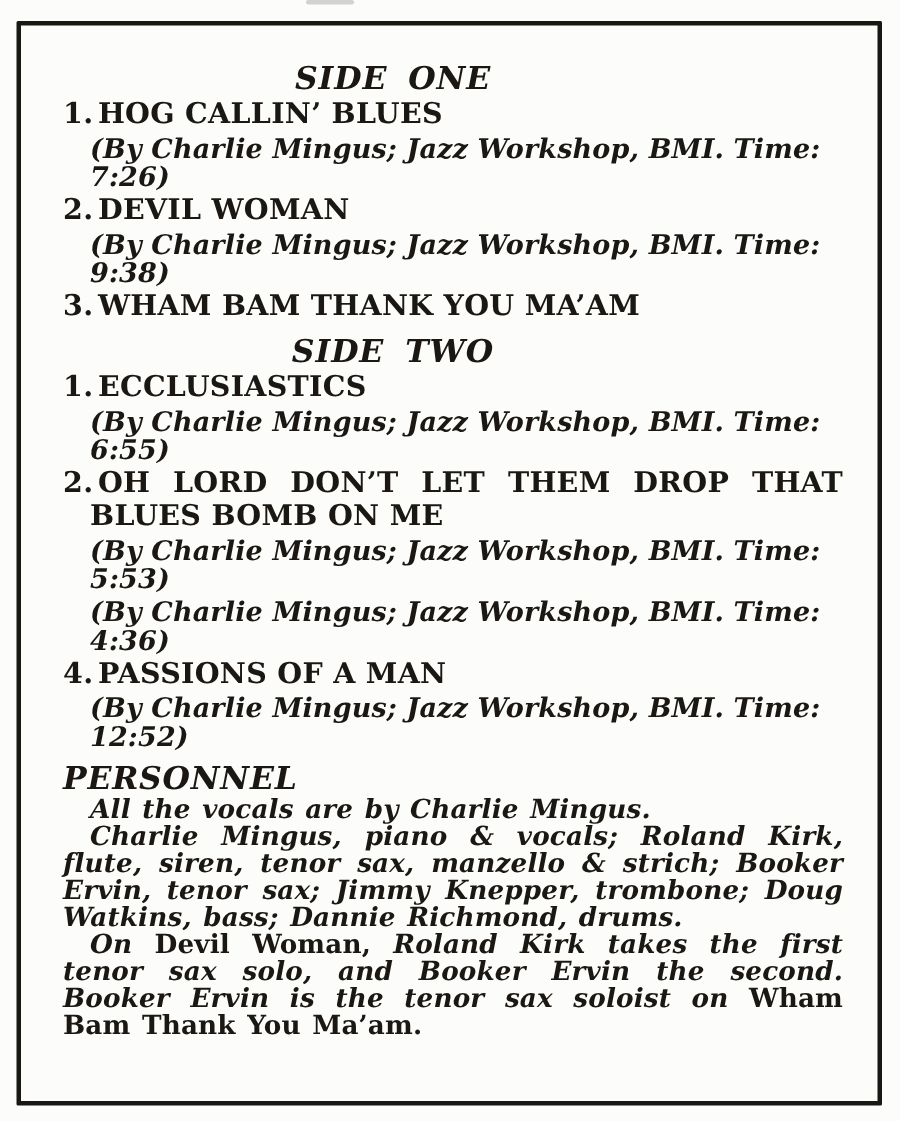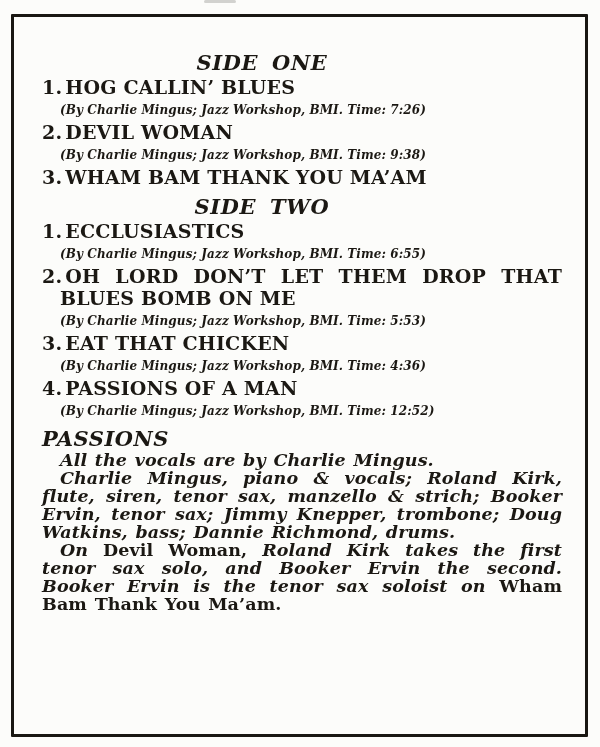--- a/index.html
+++ b/index.html
@@ -29,35 +29,35 @@
     overflow: hidden;
   }
 
   .side-head {
     font-weight: bold; font-style: italic;
     font-size: 21px; line-height: 20px;
     text-align: center;
     margin: 0 80px 3px 0;
     word-spacing: 6px; letter-spacing: 0.6px;
   }
-  .side-head.first { margin-top: 24px; }
+  .side-head.first { margin-top: 13px; }
   .side-head.second { margin-top: 9px; }
 
   .track { margin-bottom: 1px; }
   .t-line {
     font-weight: bold;
     font-size: 19px; line-height: 22px;
     text-align: justify;
     padding-left: 18px; text-indent: -18px;
     letter-spacing: 0.2px;
   }
   .t-num { padding-right: 3px; }
   .t-credit {
     font-weight: bold; font-style: italic;
-    font-size: 12px; line-height: 19px;
+    font-size: 18px; line-height: 19px;
     margin: 3px 0 0 18px;
     letter-spacing: 0.1px;
   }
 
   .personnel-head {
     font-weight: bold; font-style: italic;
     font-size: 21px; line-height: 20px;
     margin: 8px 0 2px 0;
     letter-spacing: 0.5px;
   }
@@ -103,30 +103,29 @@
       <div class="t-line"><span class="t-num">1.</span><span>ECCLUSIASTICS</span></div>
       <div class="t-credit">(By Charlie Mingus; Jazz Workshop, BMI. Time: 6:55)</div>
     </div>
 
     <div class="track">
       <div class="t-line"><span class="t-num">2.</span><span>OH LORD DON’T LET THEM DROP THAT BLUES BOMB ON ME</span></div>
       <div class="t-credit">(By Charlie Mingus; Jazz Workshop, BMI. Time: 5:53)</div>
     </div>
 
     <div class="track">
-      <div class="t-line"><span class="t-num">3.</span><span>EAT THAT CHICKEN</span></div>
       <div class="t-credit">(By Charlie Mingus; Jazz Workshop, BMI. Time: 4:36)</div>
     </div>
 
     <div class="track">
       <div class="t-line"><span class="t-num">4.</span><span>PASSIONS OF A MAN</span></div>
       <div class="t-credit">(By Charlie Mingus; Jazz Workshop, BMI. Time: 12:52)</div>
     </div>
 
-    <h2 class="personnel-head">PASSIONS</h2>
+    <h2 class="personnel-head">PERSONNEL</h2>
 
     <div class="body-copy">
       <p><span class="run-i">All the vocals are by Charlie Mingus.</span></p>
       <p><span class="run-i">Charlie Mingus, piano &amp; vocals; Roland Kirk, flute, siren, tenor sax, manzello &amp; strich; Booker Ervin, tenor sax; Jimmy Knepper, trombone; Doug Watkins, bass; Dannie Richmond, drums.</span></p>
       <p><span class="run-i">On </span><span class="run-r">Devil Woman, </span><span class="run-i">Roland Kirk takes the first tenor sax solo, and Booker Ervin the second. Booker Ervin is the tenor sax soloist on </span><span class="run-r">Wham Bam Thank You Ma’am. </span></p>
 
     </div>
 
   </div>
 </div>

